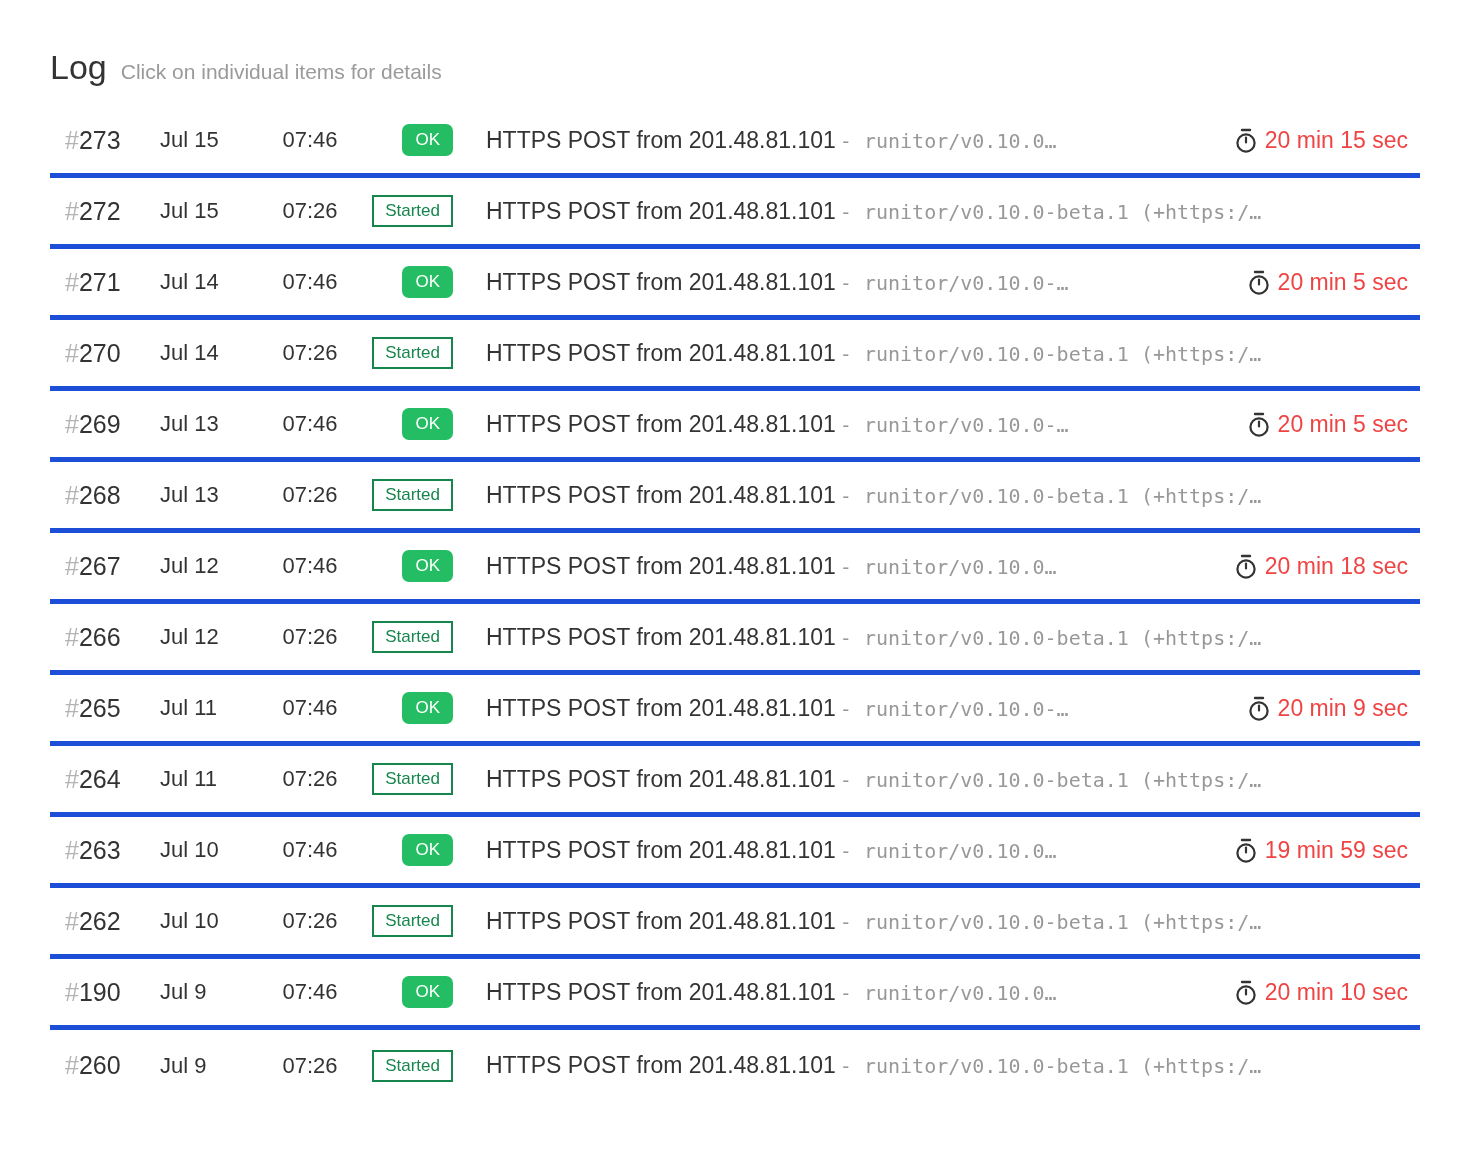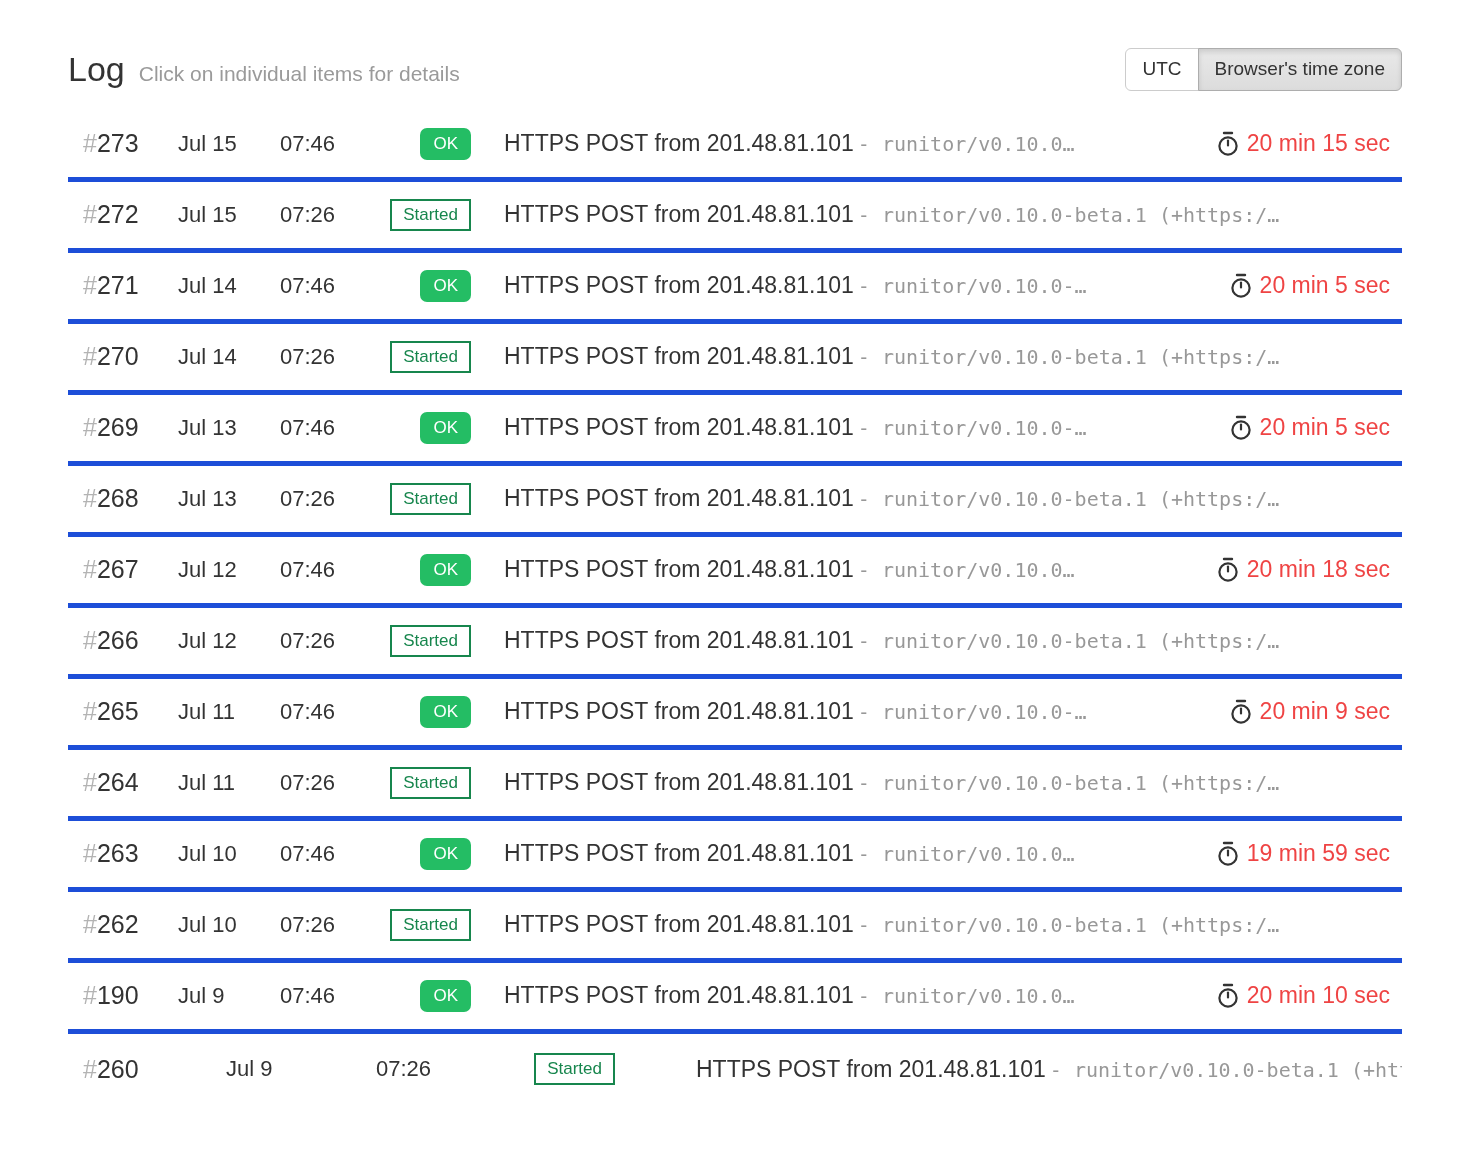--- a/index.html
+++ b/index.html
@@ -3,21 +3,21 @@
 <meta charset="utf-8">
 <style>
   * { margin: 0; padding: 0; box-sizing: border-box; }
   html, body {
     width: 1470px; height: 1156px;
     background: #ffffff;
     font-family: "Liberation Sans", sans-serif;
     color: #333;
     overflow: hidden;
   }
-  .page { padding: 0 68px; }
+  .page { padding: 0 50px; }
 
   
   .header {
     margin-top: 48px;
     display: flex;
     justify-content: space-between;
     align-items: center;
   }
   .title-wrap { display: flex; align-items: baseline; }
   .page-title { font-size: 34px; font-weight: 400; color: #333; }
@@ -45,26 +45,26 @@
 
   
   .log-table { margin-top: 20px; }
   .log-row {
     display: flex;
     align-items: center;
     height: 71px;
     border-bottom: 5px solid #1d4ed8;
     cursor: pointer;
   }
-  .log-row:last-child { border-bottom: none; gap: 48px; }
+  .log-row:last-child { border-bottom: none; }
 
   .cell-num  { width: 110px; padding-left: 15px; font-size: 25px; color: #333; white-space: nowrap; }
   .cell-num .hash { color: #b3b3b3; }
   .cell-date { width: 102px; font-size: 22px; color: #333; white-space: nowrap; }
-  .cell-time { width: 96px;  font-size: 22px; color: #333; white-space: nowrap; }
+  .cell-time { width: 96px;  font-size: 22px; color: #333; white-space: nowrap; text-align: center; }
   .cell-badge { width: 95px; display: flex; justify-content: flex-end; }
 
   .badge {
     font-size: 17px;
     font-weight: normal;
     white-space: nowrap;
     display: inline-block;
   }
   .badge-ok {
     background: #24bd64;
@@ -110,24 +110,20 @@
 </head>
 <body>
 
 <div class="page">
 
   <div class="header">
     <div class="title-wrap">
       <span class="page-title">Log</span>
       <span class="page-subtitle">Click on individual items for details</span>
     </div>
-    <div class="btn-group">
-      <button class="btn btn-utc">UTC</button>
-      <button class="btn btn-browser">Browser's time zone</button>
-    </div>
   </div>
 
   <div class="log-table" id="log-table">
   <div class="log-row">
     <span class="cell-num"><span class="hash">#</span><span class="numv">273</span></span>
     <span class="cell-date">Jul 15</span>
     <span class="cell-time">07:46</span>
     <span class="cell-badge">
           <span class="badge badge-ok">OK</span>
         </span>

